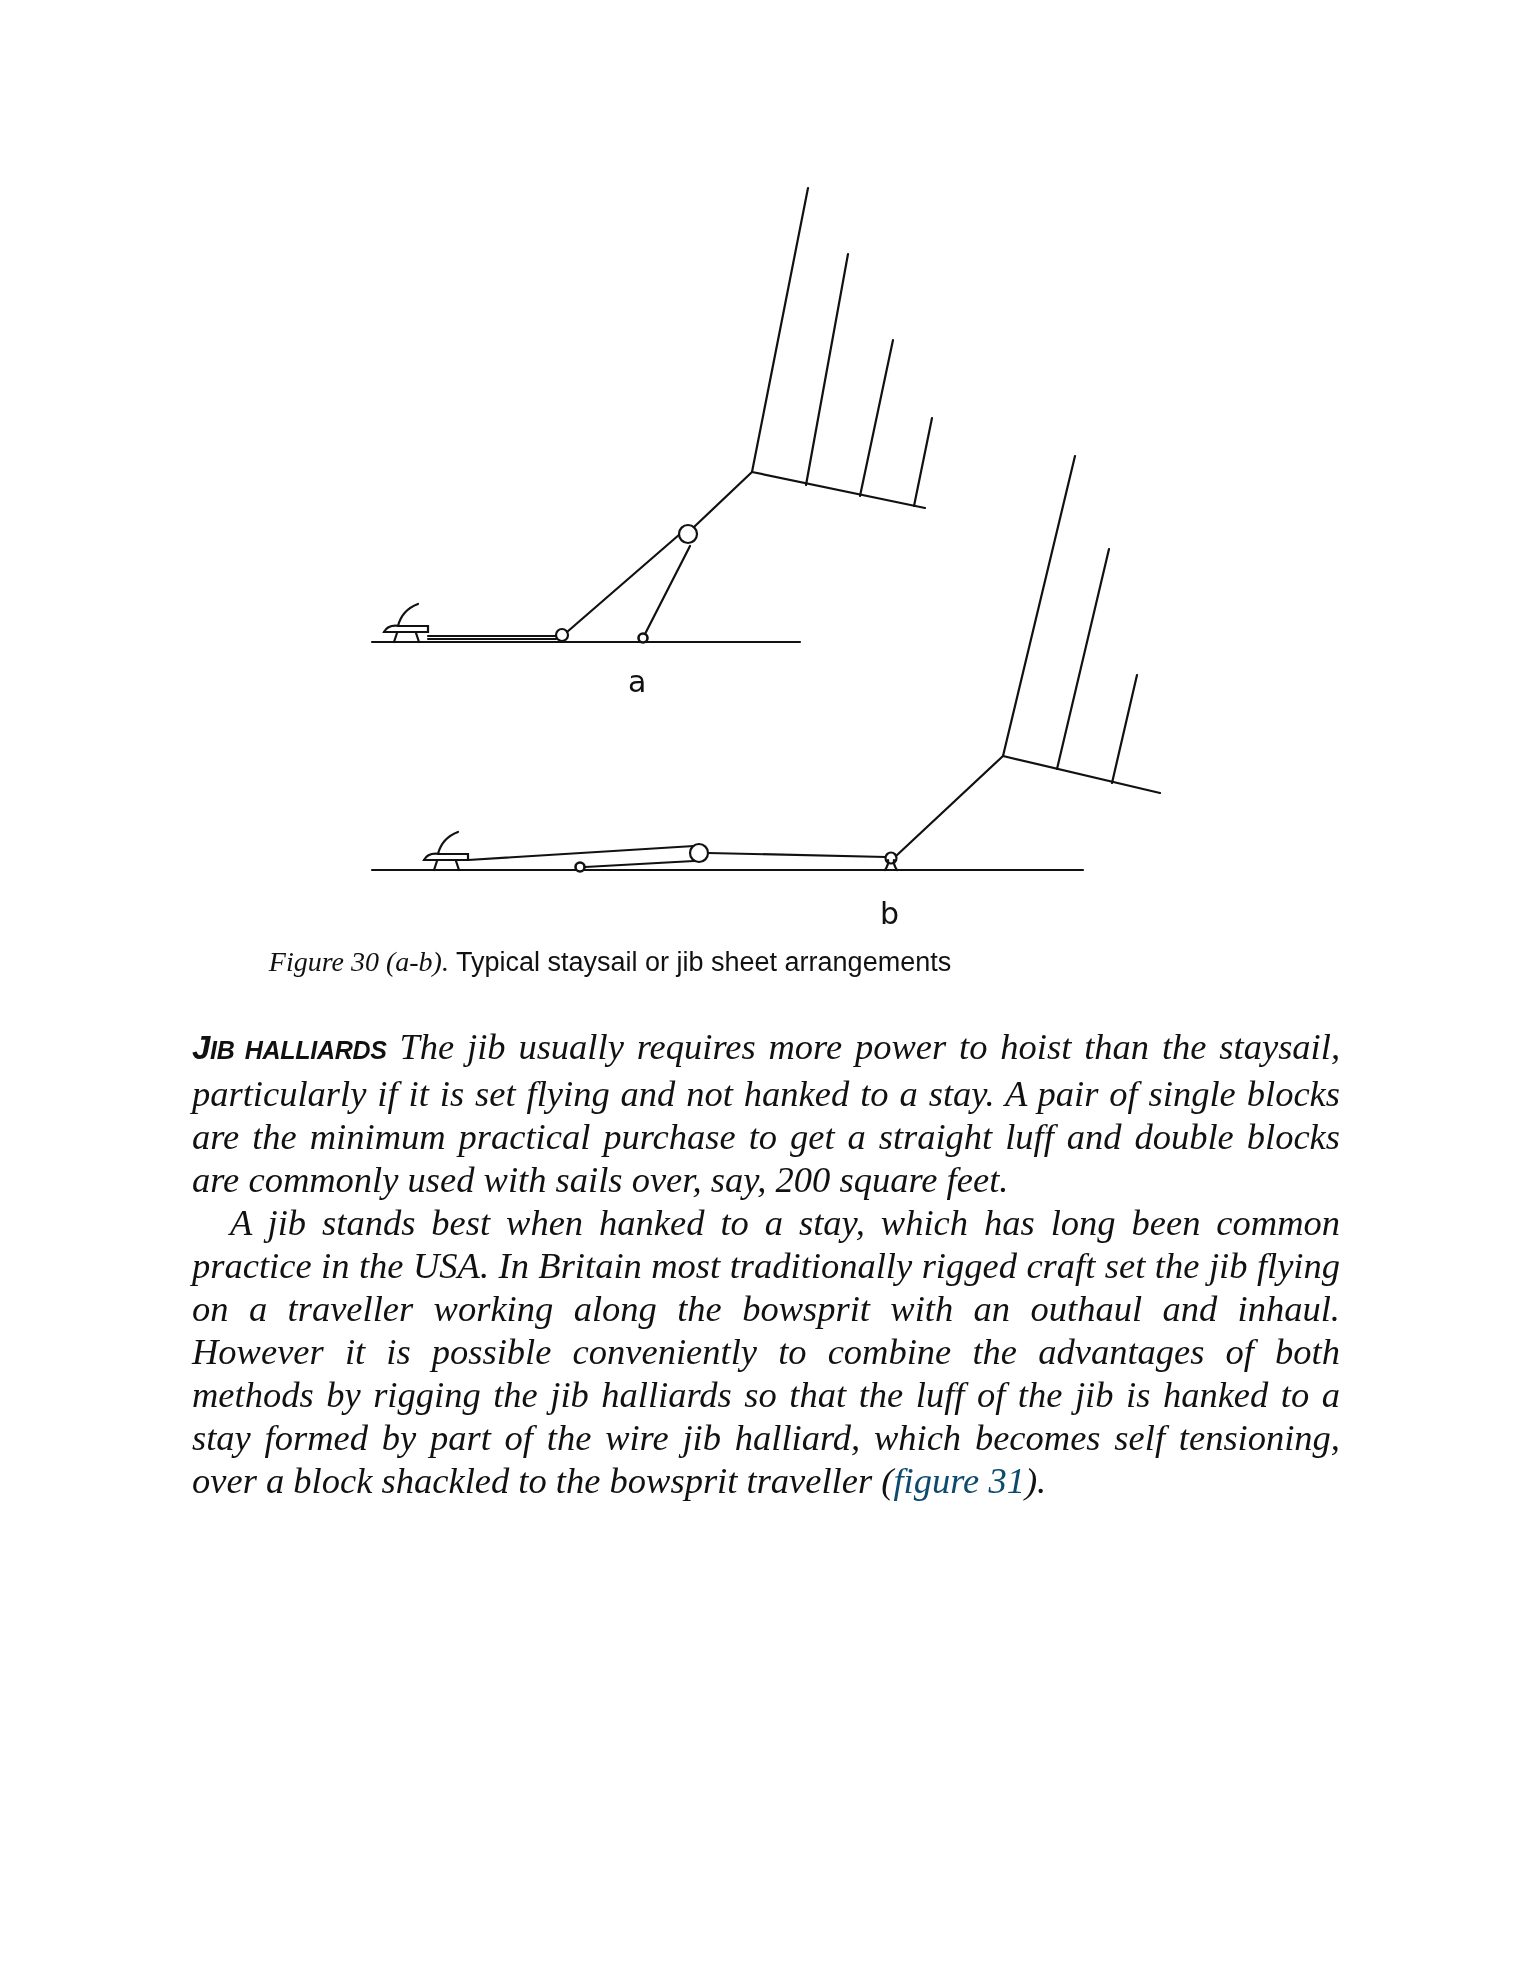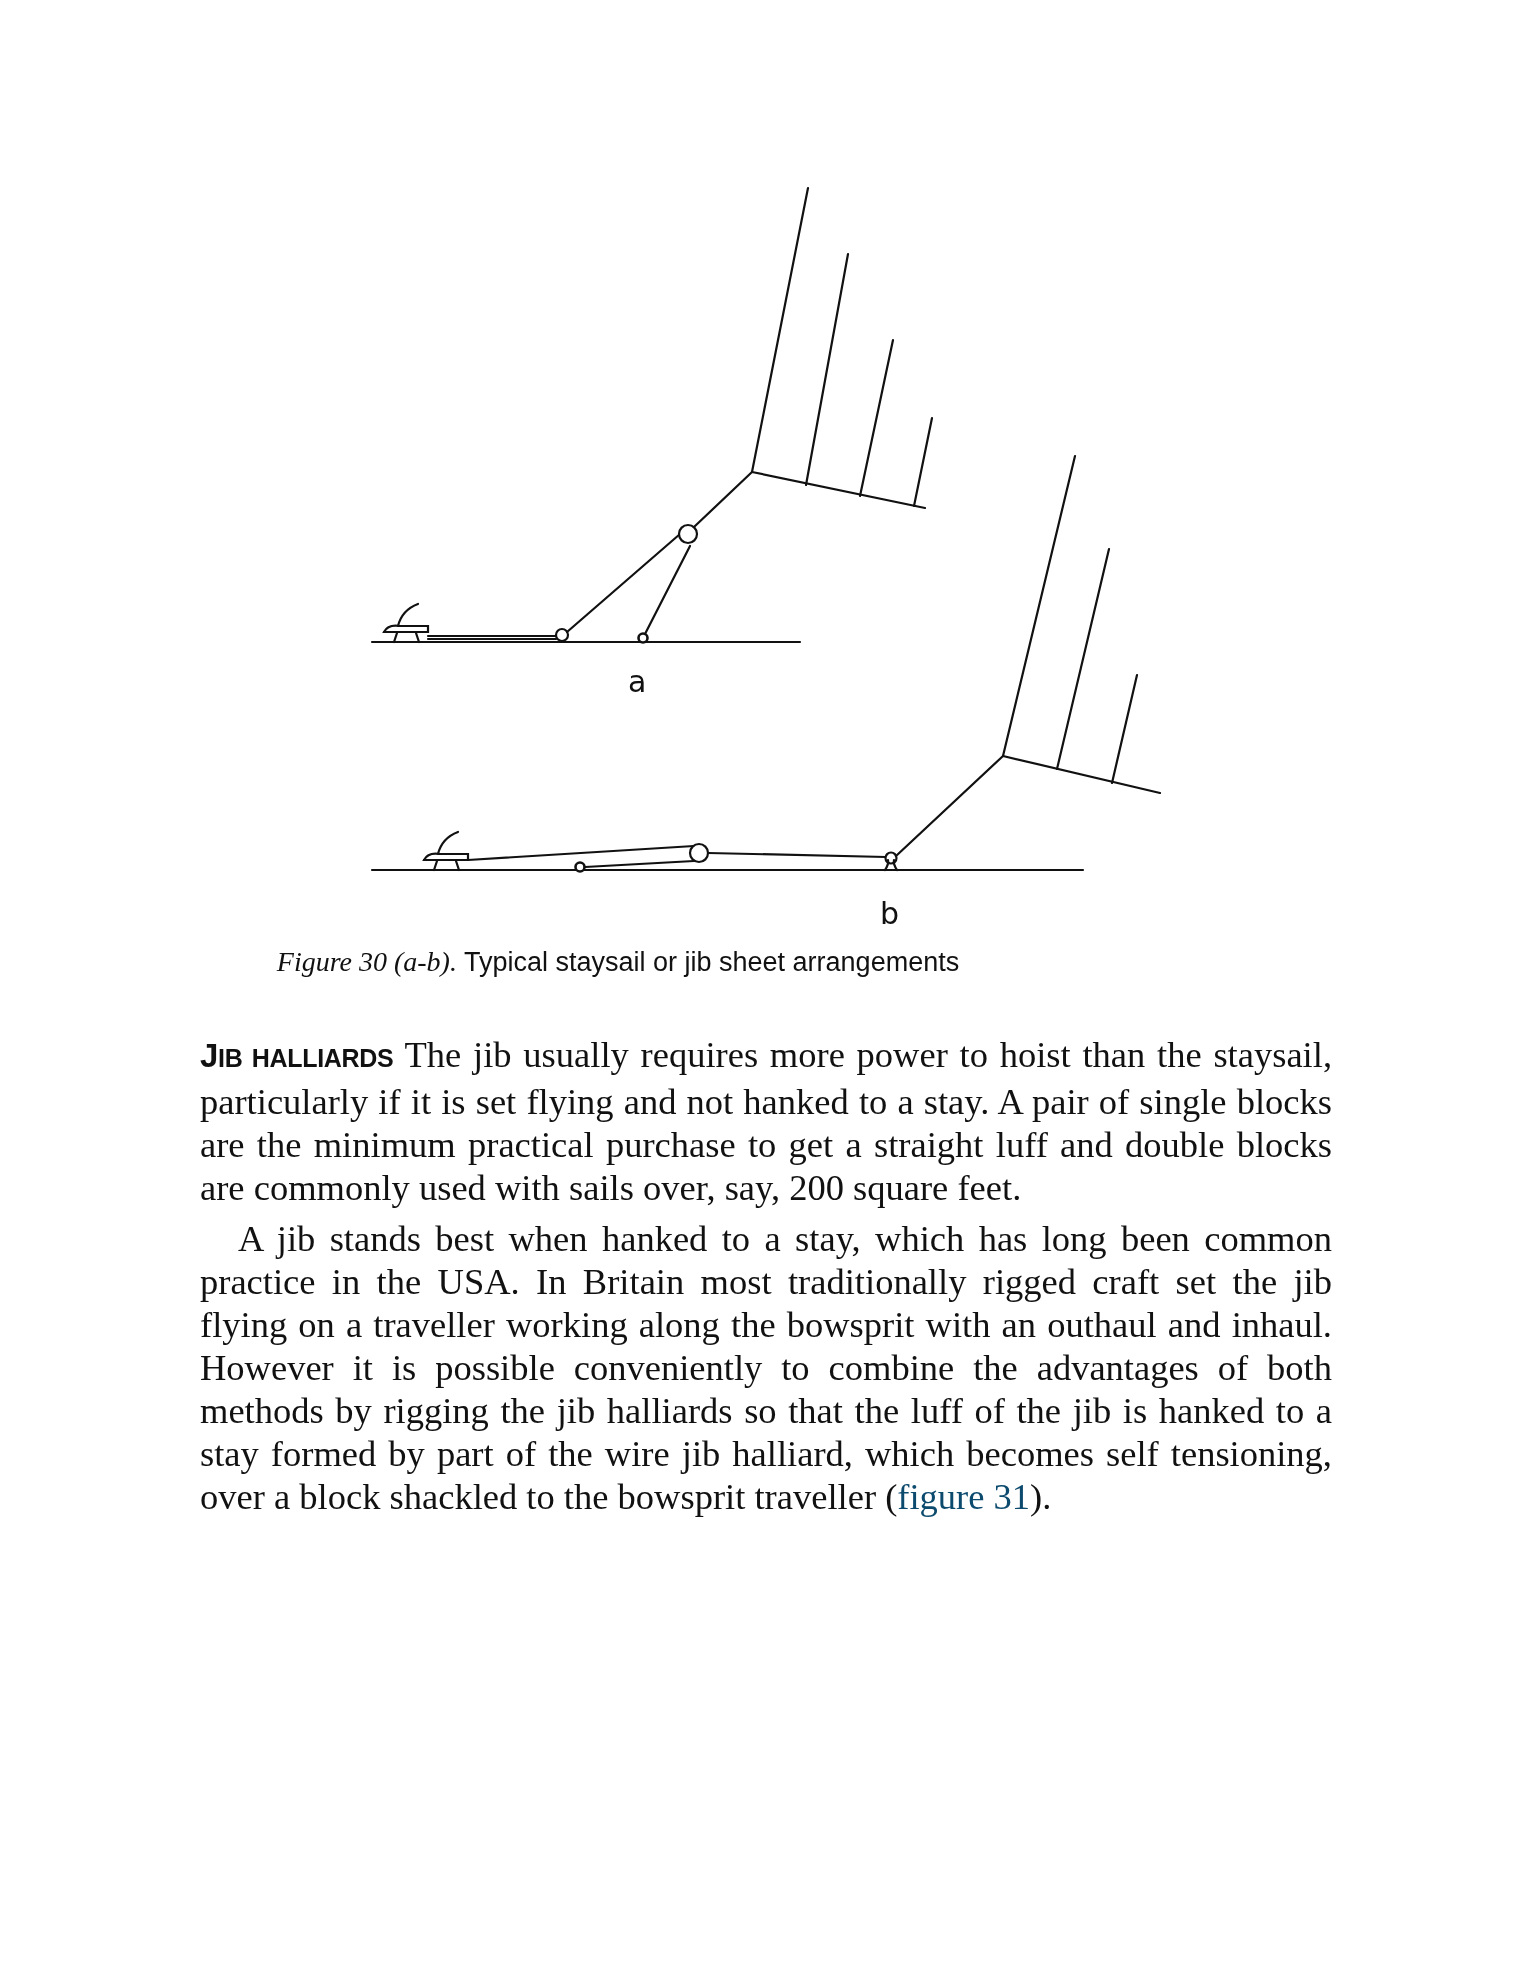--- a/index.html
+++ b/index.html
@@ -8,31 +8,30 @@
     .figure svg { position: absolute; left: 0; top: 0; }
     .fig-label {
       position: absolute;
       font-family: "DejaVu Sans", sans-serif;
       font-size: 30px; color: #111;
     }
     .caption {
       position: absolute; left: 0; width: 1220px; top: 946px;
       text-align: center; font-size: 27px; color: #111;
       white-space: nowrap;
-      padding-left: 8px;
     }
     .caption .cap-it { font-family: "Liberation Serif", serif; font-style: italic; font-size: 28px; }
     .caption .cap-tx { font-family: "Liberation Sans", sans-serif; font-size: 27px; }
     .body-text {
       position: absolute; left: 192px; top: 1025px; width: 1148px;
       font-family: "Liberation Serif", serif;
       font-size: 36.5px; line-height: 43px; color: #111;
       text-align: justify;
     }
-    .body-text p { margin: 8px; }
+    .body-text p { margin: 0; font-style: italic; }
     .body-text p.indent { text-indent: 38px; }
     .runin {
       font-family: "Liberation Sans", sans-serif; font-weight: bold;
       font-size: 25px; letter-spacing: -0.3px;
     }
     .runin .cap { font-size: 33px; }
     a.xref { color: #0c4a6e; text-decoration: none; }
   </style>
 </head>
 <body>

